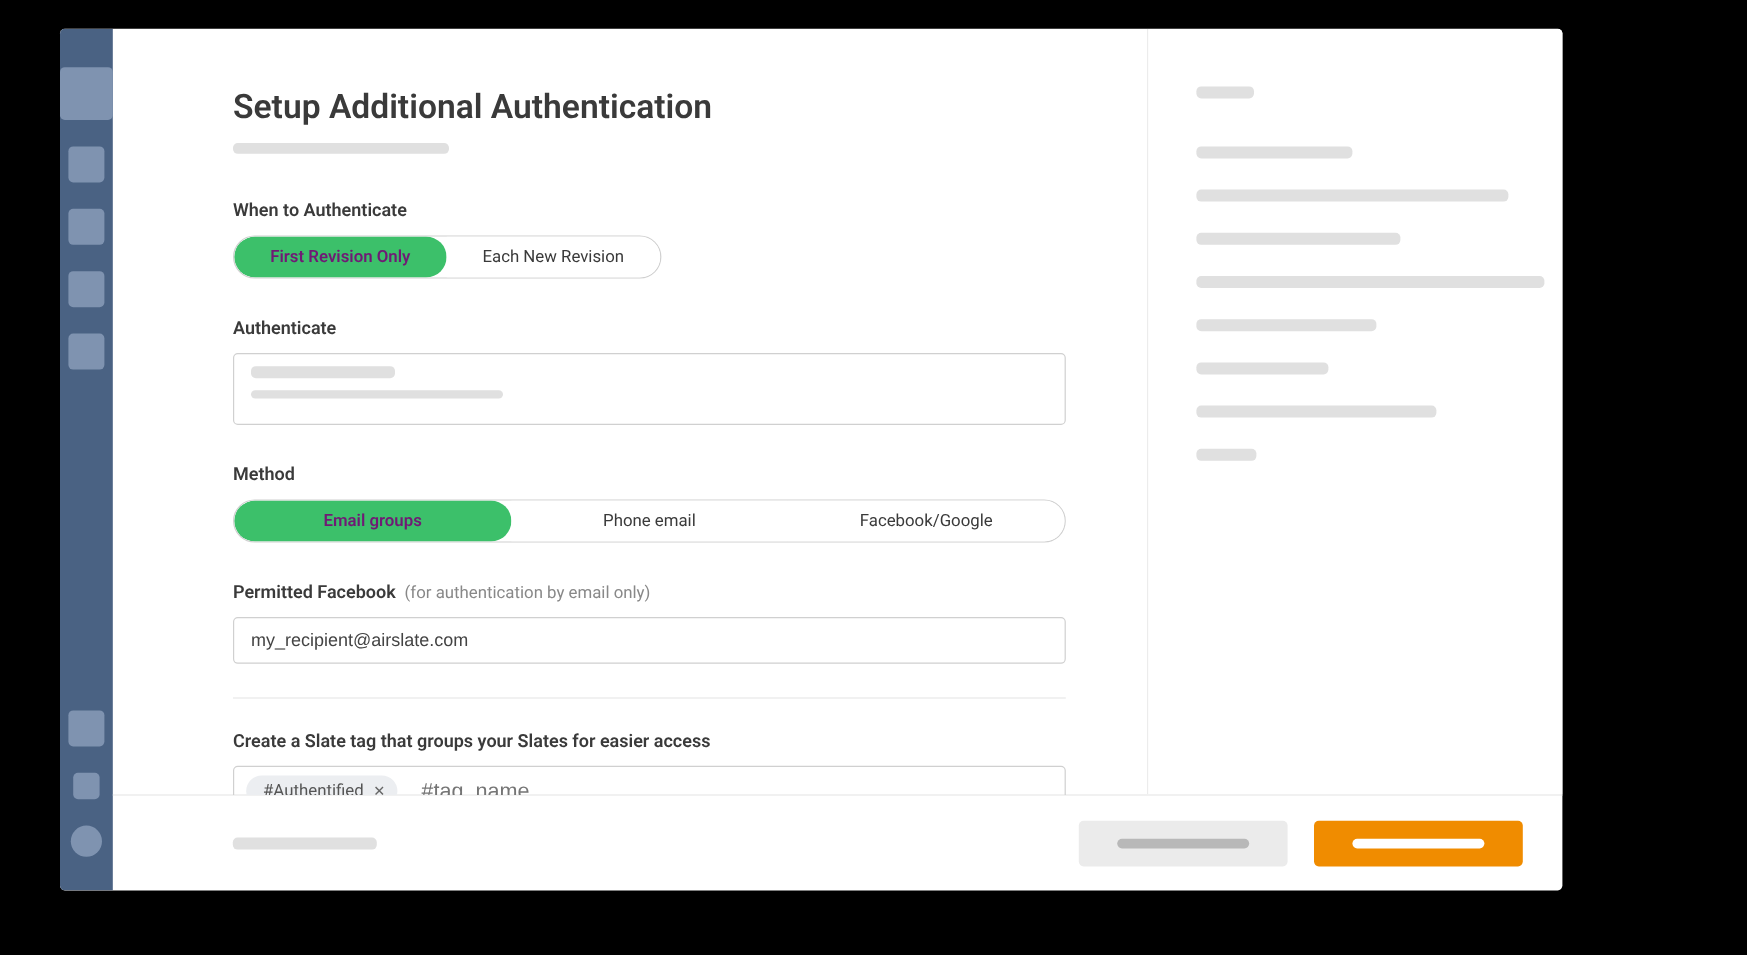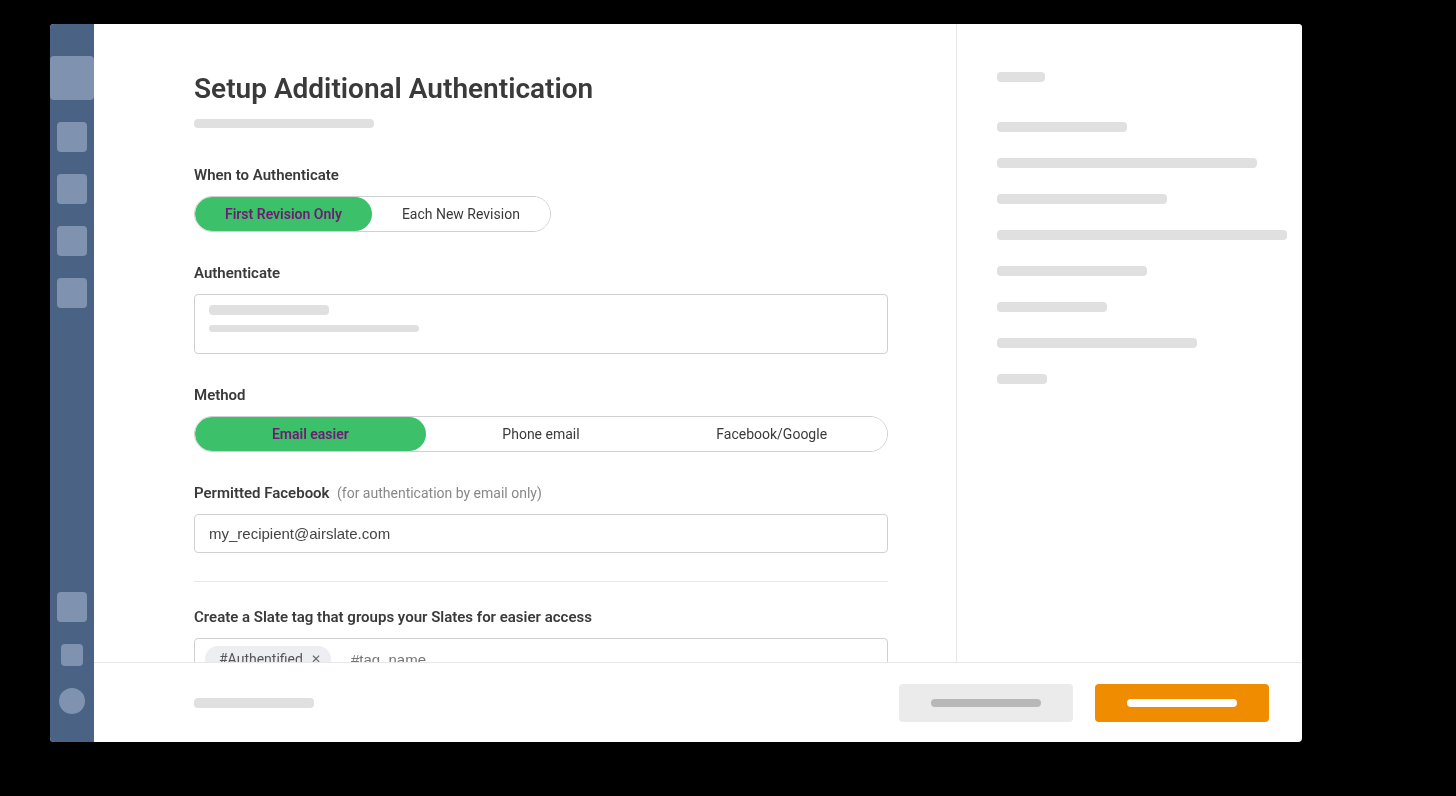--- a/index.html
+++ b/index.html
@@ -138,21 +138,21 @@
   display: flex;
   align-items: center;
   gap: 8px;
   font-size: 14px;
   color: #555;
 }
 .tag-x { cursor: pointer; font-size: 12px; color: #666; }
 .tag-placeholder {
   border: none;
   outline: none;
-  font-size: 15px;
+  font-size: 18px;
   color: #999;
   flex: 1;
   background: transparent;
 }
 
 .footer {
   height: 80px;
   border-top: 1px solid #e8e8e8;
   display: flex;
   align-items: center;
@@ -213,21 +213,21 @@
         </div>
 
         <div class="label">Authenticate</div>
         <div class="textarea">
           <div class="ph" style="width:120px;"></div>
           <div class="ph" style="width:210px;height:7px;"></div>
         </div>
 
         <div class="label">Method</div>
         <div class="segmented wide">
-          <div class="seg-opt active">Email easier</div>
+          <div class="seg-opt active">Email groups</div>
           <div class="seg-opt">Phone email</div>
           <div class="seg-opt">Facebook/Google</div>
         </div>
 
         <div class="label">
           <span>Permitted Facebook</span>
           &nbsp;<span class="hint">(for authentication by email only)</span>
         </div>
         <input class="text-input" type="text" value="my_recipient@airslate.com" style="">
 

